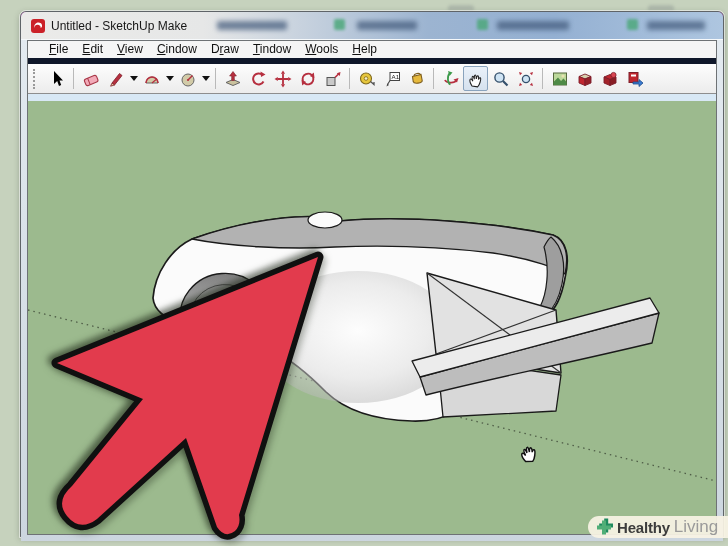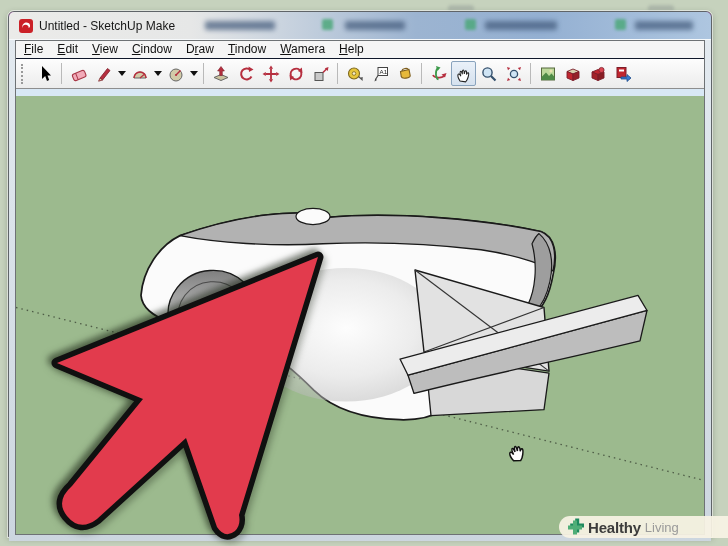--- a/index.html
+++ b/index.html
@@ -9,21 +9,21 @@
     font-family:"Liberation Sans",sans-serif;
     -webkit-font-smoothing:antialiased;
   }
   .stage{position:absolute;inset:0;}
 
   
   .bg-bump{position:absolute;height:6px;border-radius:3px 3px 0 0;background:#aeb9ab;filter:blur(1.5px);}
 
   
   .window{
-    position:absolute;left:8px;top:11px;width:702px;height:524px;
+    position:absolute;left:20px;top:11px;width:702px;height:524px;
     border:1px solid #5f6468;border-radius:6px 6px 0 0;
     outline:1px solid rgba(255,255,255,.55);
     background:#a21caf;
     box-shadow:0 2px 6px rgba(40,50,40,.35);
   }
   .titlebar{
     position:relative;height:27px;border-radius:5px 5px 0 0;overflow:hidden;
     background:linear-gradient(to right,#ebebe9 0%,#e6e7e7 26%,#c3cfdd 42%,#9cb4d1 58%,#94b0d2 76%,#aec6e0 100%);
     border-bottom:1px solid #f6f9fb;
     display:flex;align-items:center;
@@ -39,21 +39,21 @@
     background:linear-gradient(#e3eaf0,#ccd6df);
     border-radius:0 0 0 0;
   }
   .client-inner{
     height:100%;border:1px solid #6e7275;background:#f5f5f5;
     display:flex;flex-direction:column;box-sizing:border-box;
   }
 
   .menubar{
     height:17px;display:flex;align-items:center;background:#f5f5f5;
-    border-bottom:1px solid #0f172a;padding-left:1px;
+    border-bottom:6px solid #0f172a;padding-left:14px;
   }
   .menu-item{font-size:12px;color:#111;padding:0 7px;line-height:17px;cursor:default;white-space:nowrap;}
   .menu-item u{text-decoration:underline;}
 
   .toolbar{
     height:29px;display:flex;align-items:center;
     background:linear-gradient(#fdfdfd,#ececec);
     border-bottom:1px solid #8e8e8e;
     padding-left:3px;
   }
@@ -70,26 +70,26 @@
 
   
   .red-arrow{
     position:absolute;left:45px;top:245px;width:290px;height:295px;z-index:30;
     filter:drop-shadow(-4px -3px 3px rgba(25,35,20,.55)) drop-shadow(3px 4px 3px rgba(25,35,20,.3));
     pointer-events:none;
   }
 
   
   .watermark{
-    position:absolute;left:559px;right:0;top:516px;height:22px;z-index:40;
+    position:absolute;left:588px;right:0;top:516px;height:22px;z-index:40;
     background:rgba(247,243,228,.93);border-radius:14px 0 0 14px;
     display:flex;align-items:center;padding-left:7px;box-sizing:border-box;
   }
   .watermark .brand-bold{font-size:15px;font-weight:bold;color:#3c3c3c;margin-left:4px;letter-spacing:-.2px;}
-  .watermark .brand-light{font-size:13px;color:#9a9a9a;margin-left:4px;}
+  .watermark .brand-light{font-size:17px;color:#9a9a9a;margin-left:4px;}
 </style>
 </head>
 <body>
 
 <div class="stage">
 
   <div class="bg-bump" style="left:448px;top:5px;width:26px;"></div>
   <div class="bg-bump" style="left:648px;top:5px;width:26px;"></div>
 
   <div class="window">
@@ -114,21 +114,21 @@
     <div class="client">
       <div class="client-inner">
 
         <div class="menubar">
           <div class="menu-item"><span></span><u>F</u><span>ile</span></div>
           <div class="menu-item"><span></span><u>E</u><span>dit</span></div>
           <div class="menu-item"><span></span><u>V</u><span>iew</span></div>
           <div class="menu-item"><span></span><u>C</u><span>indow</span></div>
           <div class="menu-item"><span>D</span><u>r</u><span>aw</span></div>
           <div class="menu-item"><span></span><u>T</u><span>indow</span></div>
-          <div class="menu-item"><span></span><u>W</u><span>amera</span></div>
+          <div class="menu-item"><span></span><u>W</u><span>ools</span></div>
           <div class="menu-item"><span></span><u>H</u><span>elp</span></div>
         </div>
 
         <div class="toolbar">
           <div class="grip"></div>
 
           <button class="tbtn">
               <span>
                 <svg width="18" height="18" viewBox="0 0 18 18">
                   <path d="M6,1 L6,14 L9.2,11 L11,16 L13.2,15 L11.5,10.5 L15,10.5 Z" fill="#000"></path>

